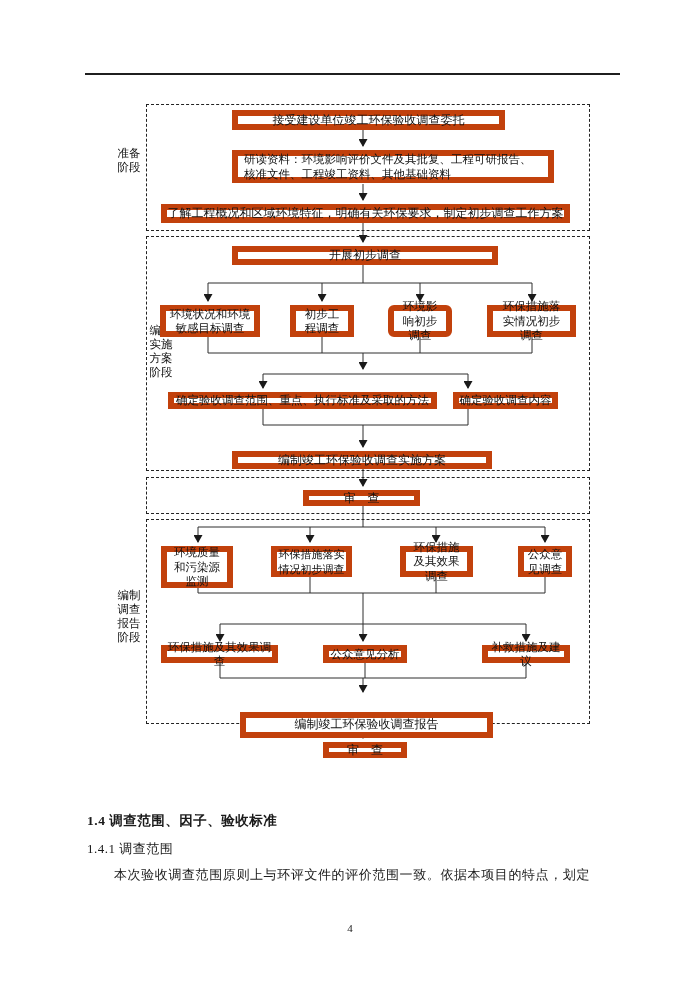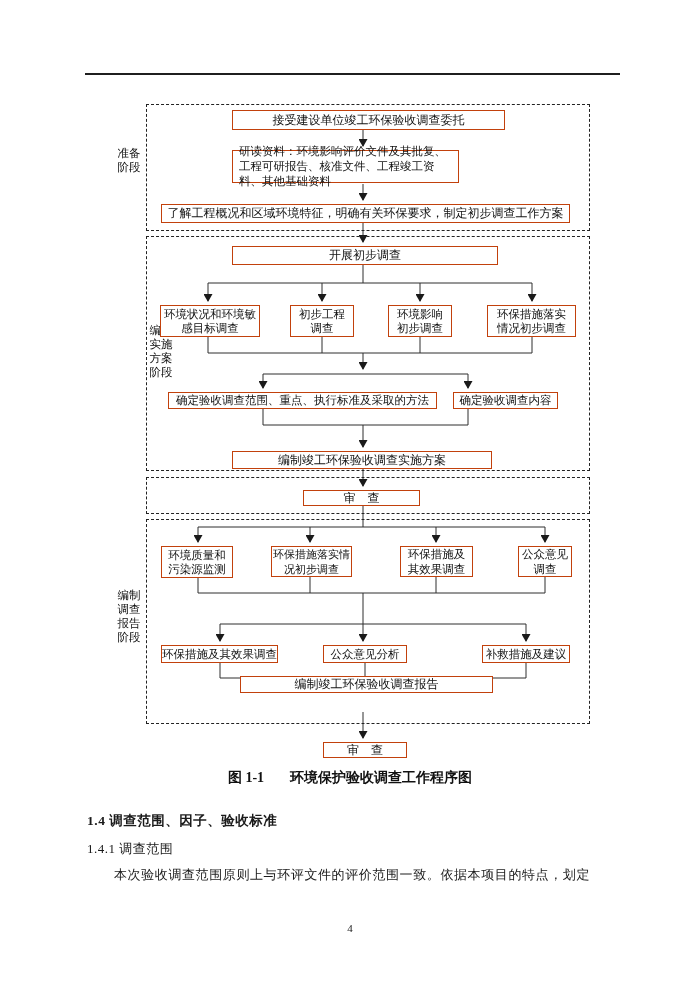--- a/index.html
+++ b/index.html
@@ -13,21 +13,21 @@
   .dash{position:absolute;left:146px;width:444px;border:1.5px dashed #222;box-sizing:border-box;background:transparent;}
   .dash.r1{top:104px;height:127px;}
   .dash.r2{top:236px;height:235px;}
   .dash.r3{top:477px;height:37px;}
   .dash.r4{top:519px;height:205px;}
   
   .stage-label{position:absolute;left:116px;width:26px;font-size:11.5px;line-height:14px;
                text-align:center;color:#111;}
   .sl1{top:146px;} .sl2{top:323px;margin-left:32px;} .sl3{top:588px;}
   
-  .b{position:absolute;box-sizing:border-box;border:1px solid #c2410c;background:#fff;
+  .b{position:absolute;box-sizing:border-box;border:6px solid #c2410c;background:#fff;
      display:flex;align-items:center;justify-content:center;text-align:center;
      font-size:11.5px;line-height:14.5px;color:#111;}
   .b1{font-size:12px;}
   .svg-conn{position:absolute;left:0;top:0;pointer-events:none;}
   
   .caption{position:absolute;left:0;top:769px;width:700px;display:flex;justify-content:center;
            gap:26px;font-weight:bold;font-size:14px;color:#111;}
   .h-main{position:absolute;left:87px;top:812px;font-weight:bold;font-size:13.5px;letter-spacing:0.5px;}
   .h-sub{position:absolute;left:87px;top:840px;font-size:13px;letter-spacing:0.5px;}
   .para{position:absolute;left:88px;top:866px;width:530px;font-size:13px;letter-spacing:0.6px;
@@ -99,49 +99,45 @@
   <div class="dash r1"></div>
   <div class="dash r2"></div>
   <div class="dash r3"></div>
   <div class="dash r4"></div>
 
   <div class="stage-label sl1">准备阶段</div>
   <div class="stage-label sl2">编制实施方案阶段</div>
   <div class="stage-label sl3">编制调查报告阶段</div>
 
   <div class="b b1" style="left:232px;top:110px;width:273px;height:20px;">接受建设单位竣工环保验收调查委托</div>
-  <div class="b" style="left:232px;top:150px;width:227px;height:33px;justify-content:flex-start;text-align:left;padding:0 6px;line-height:15px;">研读资料：环境影响评价文件及其批复、工程可研报告、核准文件、工程竣工资料、其他基础资料</div>
+  <div class="b" style="left:232px;top:150px;width:322px;height:33px;justify-content:flex-start;text-align:left;padding:0 6px;line-height:15px;">研读资料：环境影响评价文件及其批复、工程可研报告、核准文件、工程竣工资料、其他基础资料</div>
   <div class="b b1" style="left:161px;top:204px;width:409px;height:19px;">了解工程概况和区域环境特征，明确有关环保要求，制定初步调查工作方案</div>
 
   <div class="b b1" style="left:232px;top:246px;width:266px;height:19px;">开展初步调查</div>
   <div class="b" style="left:160px;top:305px;width:100px;height:32px;padding:0 2px;">环境状况和环境敏感目标调查</div>
   <div class="b" style="left:290px;top:305px;width:64px;height:32px;padding:0 4px;">初步工程调查</div>
-  <div class="b" style="left:388px;top:305px;width:64px;height:32px;padding:0 4px;">环境影响初步调查</div>
+  <div class="b" style="left:388px;top:305px;width:64px;height:32px;padding:0 4px;border-radius:6px;">环境影响初步调查</div>
   <div class="b" style="left:487px;top:305px;width:89px;height:32px;padding:0 6px;">环保措施落实情况初步调查</div>
   <div class="b" style="left:168px;top:392px;width:269px;height:17px;">确定验收调查范围、重点、执行标准及采取的方法</div>
   <div class="b" style="left:453px;top:392px;width:105px;height:17px;">确定验收调查内容</div>
   <div class="b b1" style="left:232px;top:451px;width:260px;height:18px;">编制竣工环保验收调查实施方案</div>
 
   <div class="b b1" style="left:303px;top:490px;width:117px;height:16px;">审　查</div>
 
   <div class="b" style="left:161px;top:546px;width:72px;height:31px;padding:15px 2px;">环境质量和污染源监测</div>
   <div class="b" style="left:271px;top:546px;width:81px;height:31px;font-size:11px;">环保措施落实情况初步调查</div>
   <div class="b" style="left:400px;top:546px;width:73px;height:31px;padding:0 2px;">环保措施及其效果调查</div>
   <div class="b" style="left:518px;top:546px;width:54px;height:31px;">公众意见调查</div>
   <div class="b" style="left:161px;top:645px;width:117px;height:18px;">环保措施及其效果调查</div>
   <div class="b" style="left:323px;top:645px;width:84px;height:18px;text-align:center;">公众意见分析</div>
   <div class="b" style="left:482px;top:645px;width:88px;height:18px;">补救措施及建议</div>
-  <div class="b b1" style="left:240px;top:676px;width:253px;height:17px;">编制竣工环保验收调查报告</div>
+  <div class="b b1" style="left:240px;top:712px;width:253px;height:26px;font-family:Liberation Mono, monospace;">编制竣工环保验收调查报告</div>
 
   <div class="b b1" style="left:323px;top:742px;width:84px;height:16px;">审　查</div>
 
-  <div class="caption">
-    <span>图 1-1</span>
-    <span>环境保护验收调查工作程序图</span>
-  </div>
 
   <div class="h-main">1.4 调查范围、因子、验收标准</div>
   <div class="h-sub">1.4.1 调查范围</div>
 
   <div class="para">本次验收调查范围原则上与环评文件的评价范围一致。依据本项目的特点，划定</div>
 
   <div class="pagenum">4</div>
 
 </div>
 

